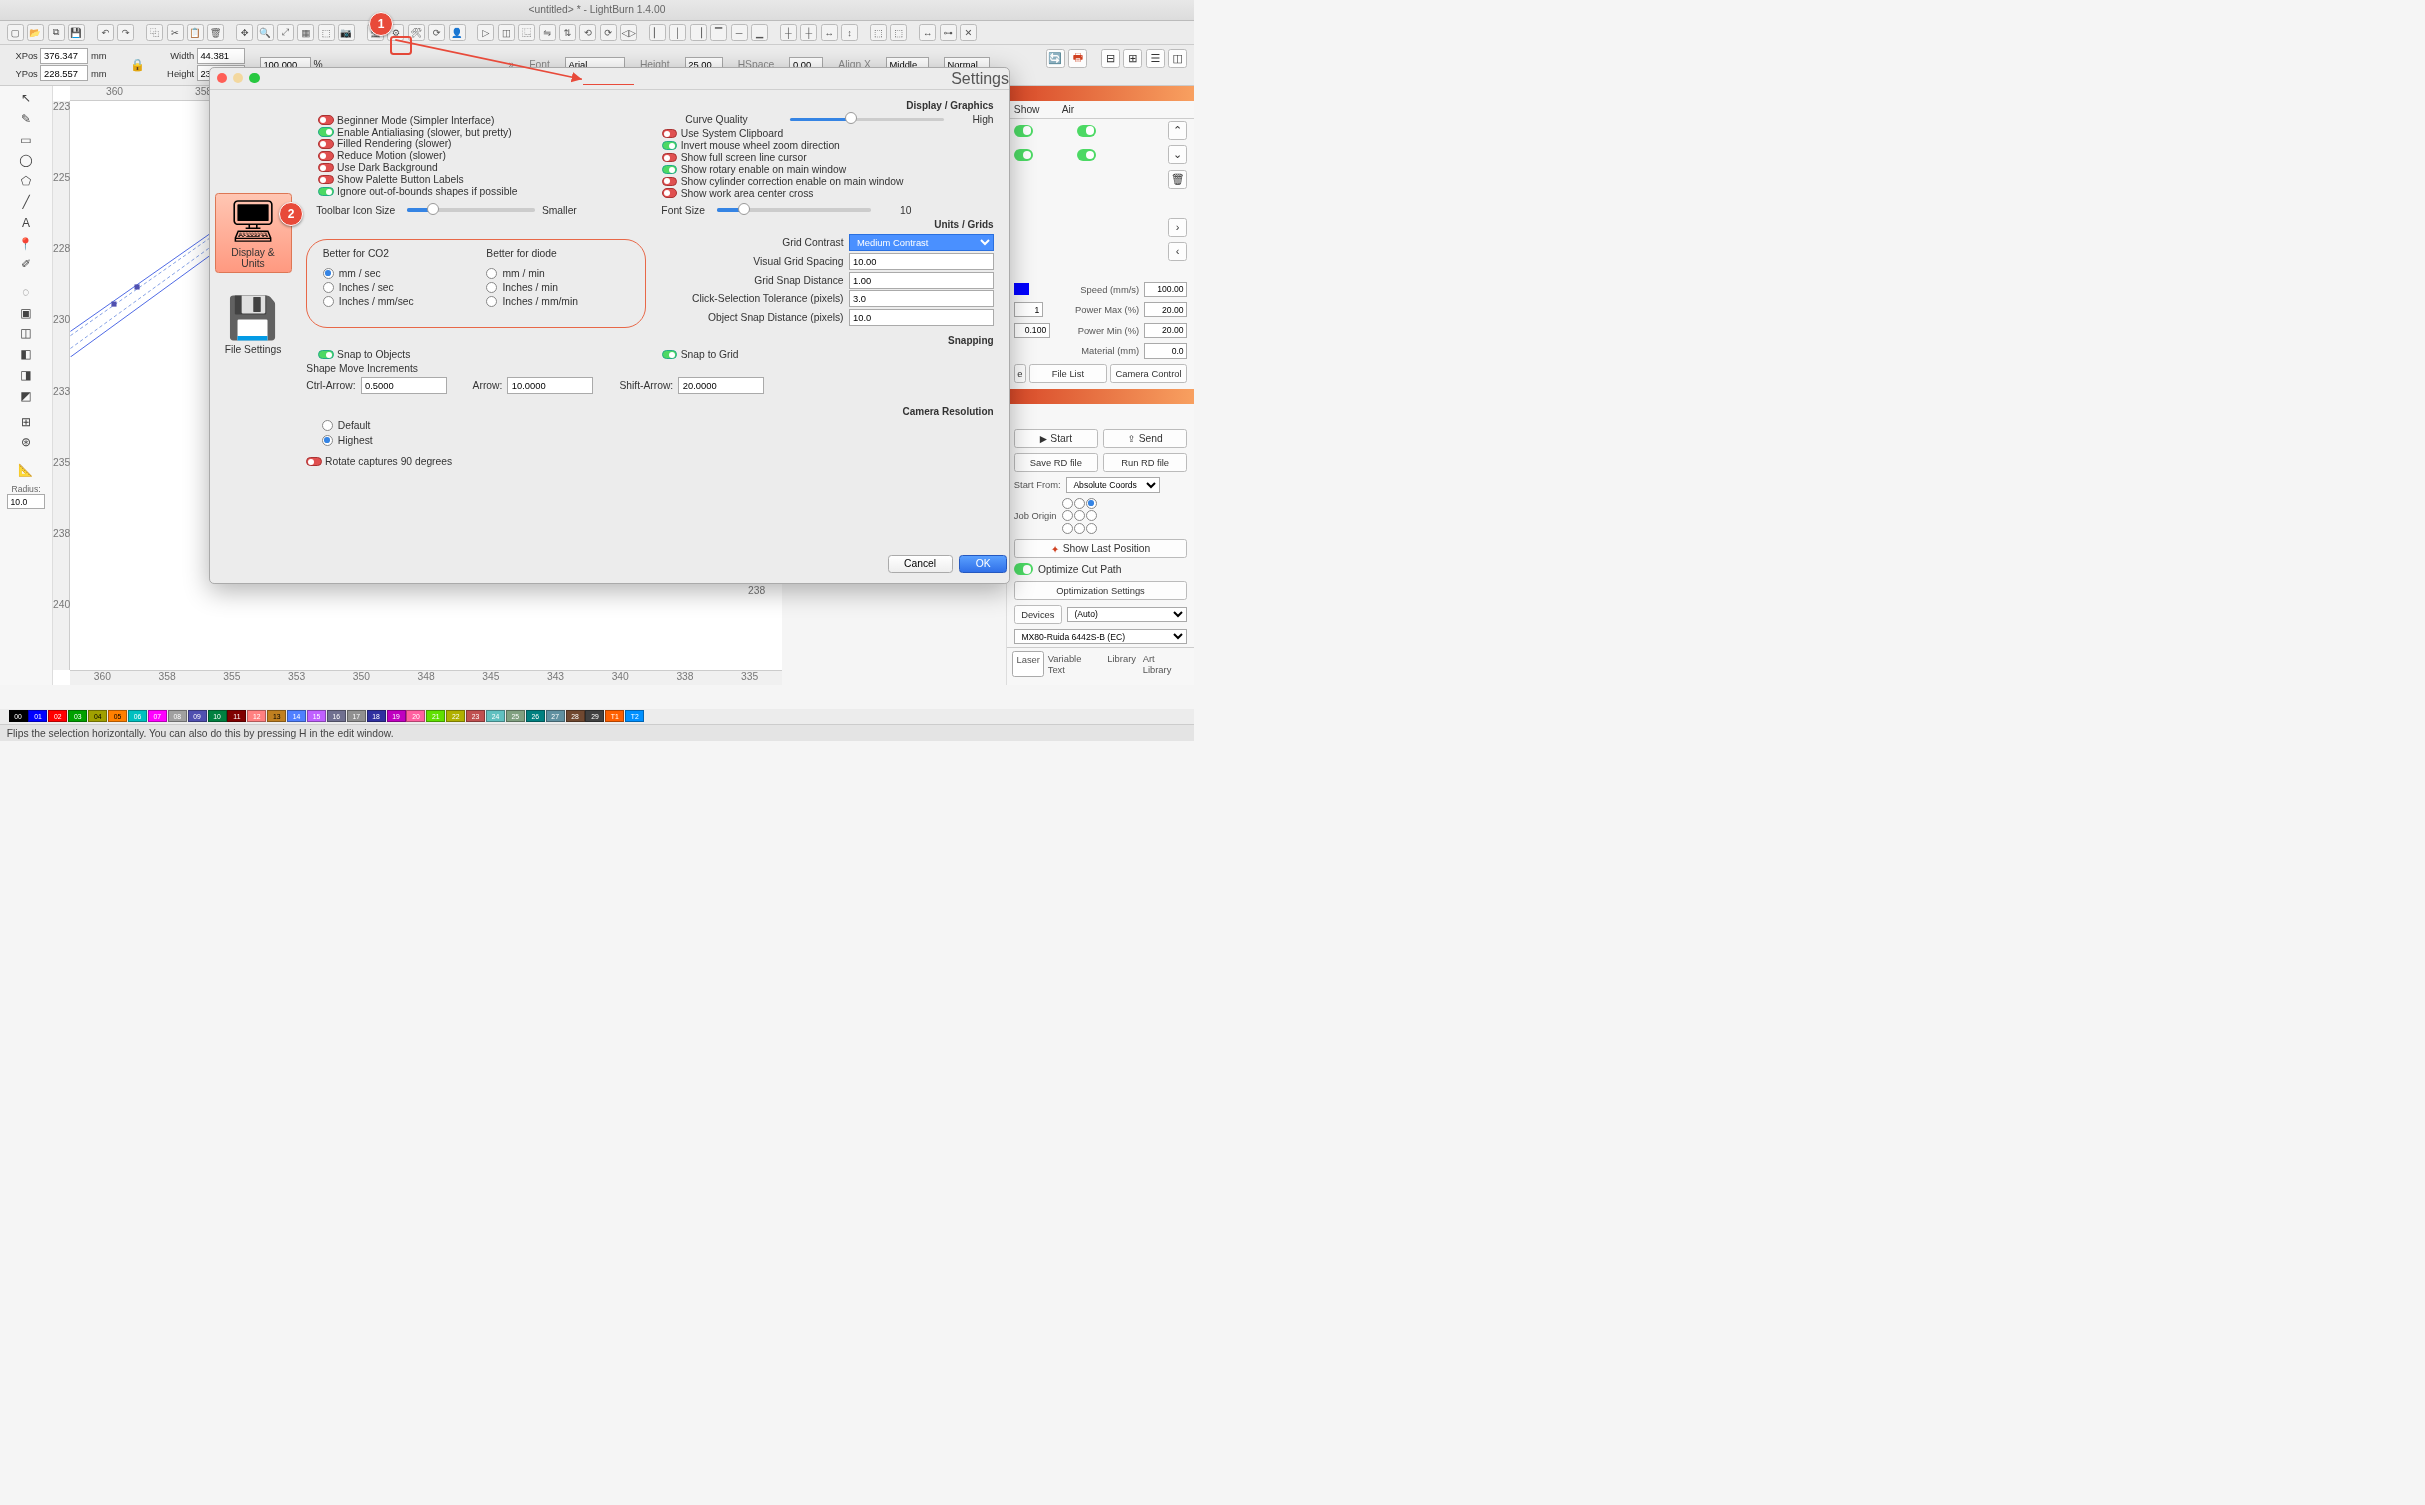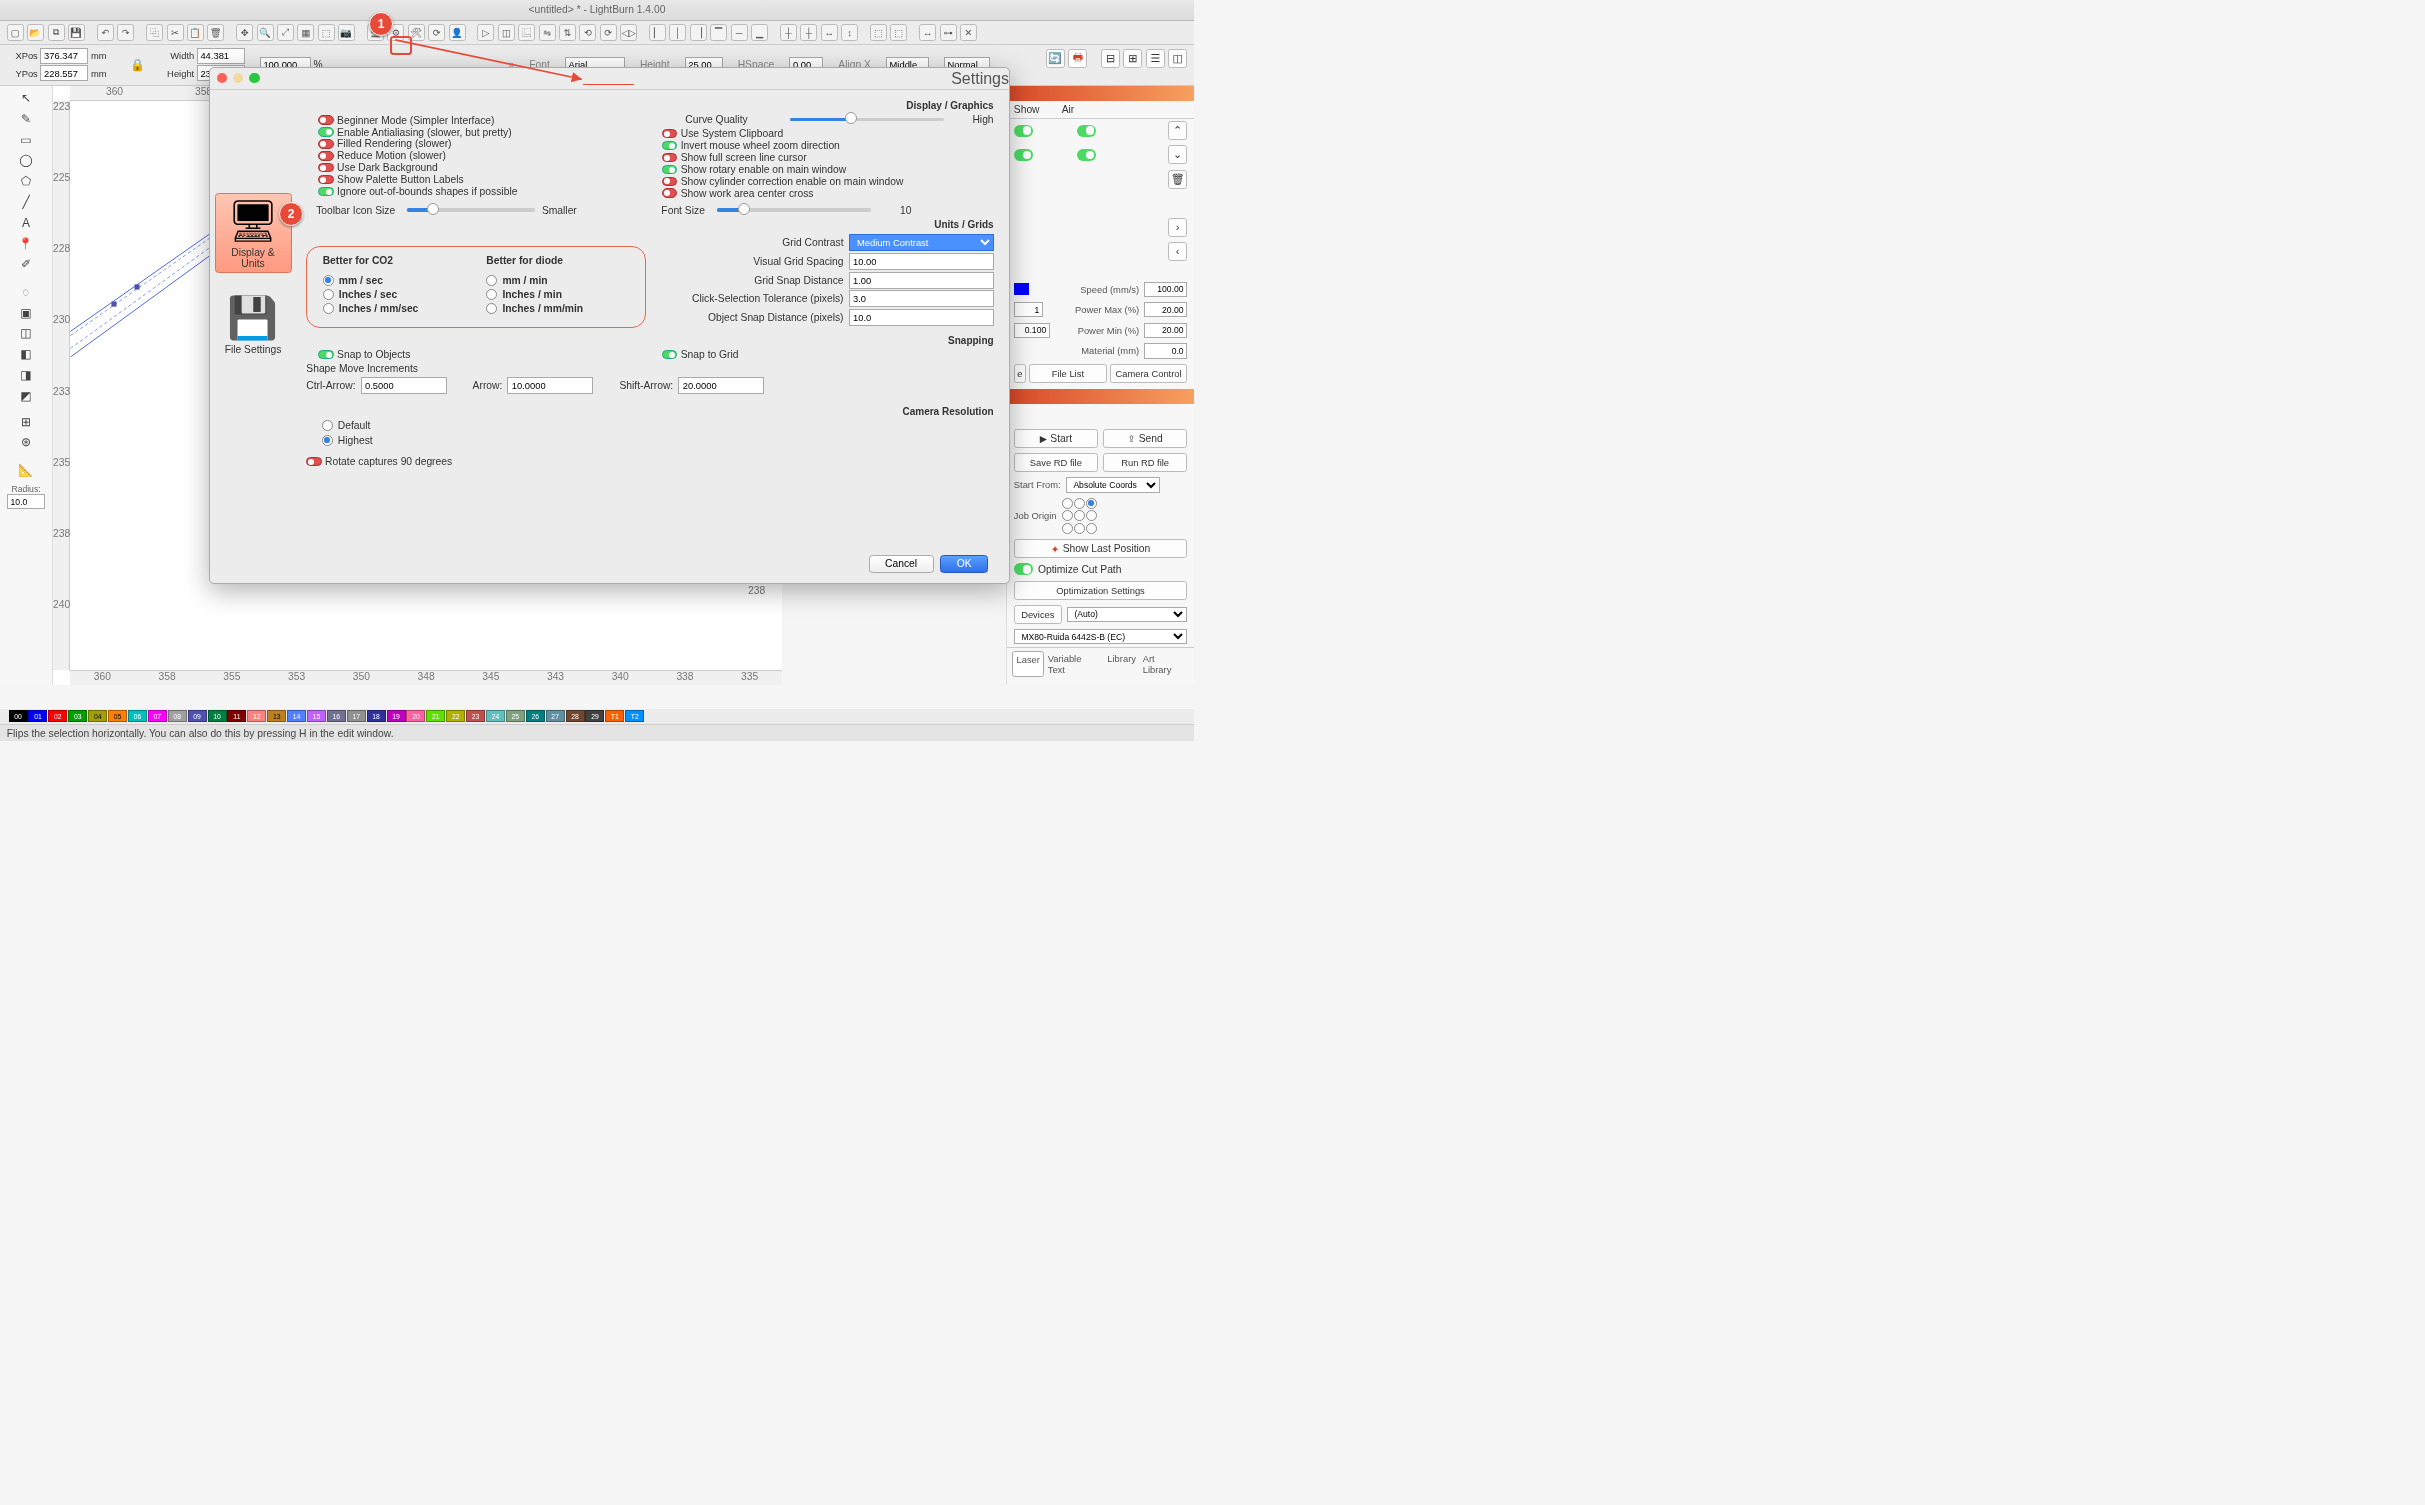--- a/index.html
+++ b/index.html
@@ -78,29 +78,29 @@
 .radiorow { display: flex; align-items: center; margin: 3.4px 0; padding-left: 15.4px; }
 
 .slider { display: inline-block; width: 154px; height: 3.4px; background: #ccc; border-radius: 1.7px; position: relative; vertical-align: middle; margin: 0 6.8px; }
 .slider .track { position: absolute; height: 100%; background: #3584e4; border-radius: 1.7px; }
 .slider .thumb { position: absolute; width: 12px; height: 12px; background: #fff; border: 0.9px solid #999; border-radius: 50%; top: -5.1px; transform: translateX(-50%); }
 
 .gridrow { display: flex; align-items: center; margin: 1.7px 0; }
 .gridrow label { flex: 1; text-align: right; padding-right: 5.1px; font-size: 10.3px; }
 .gridrow input, .gridrow select { width: 145px; height: 17px; border: 0.9px solid #aaa; font-size: 9.4px; padding: 0 3.4px; background: #fff; }
 
-.units-box { display: flex; border: 1.7px solid #e86848; border-radius: 14px; padding: 3.4px 10.3px 8.6px 0; margin: 13px 0 0 0; position: relative; font-weight: bold; }
+.units-box { display: flex; border: 1.7px solid #e86848; border-radius: 21px; padding: 3.4px 10.3px 8.6px 0; margin: 6px 0 0 0; position: relative; }
 .units-box .ucol { flex: 1; }
 .units-box .uhdr { font-size: 10.3px; padding: 5.1px 0 5.1px 15.4px; }
 
 .snaprow { display: flex; align-items: center; gap: 5.1px; }
 .snaprow label { font-size: 10.3px; }
 .snaprow .ni { width: 86px; height: 17px; border: 0.9px solid #aaa; font-size: 9.4px; padding: 0 3.4px; }
 
-.dlg-buttons { position: absolute; right: 21px; bottom: 10.3px; display: flex; gap: 6.8px; }
+.dlg-buttons { position: absolute; right: 2px; bottom: 10.3px; display: flex; gap: 6.8px; }
 .dlg-btn { padding: 2.6px 15.4px; border: 0.9px solid #aaa; border-radius: 3.4px; background: linear-gradient(#fff,#eee); font-size: 10.3px; }
 .dlg-btn.primary { background: linear-gradient(#5aa0ff,#3070e8); color: #fff; border-color: #2458c0; }
 
 
 .callout { position: absolute; z-index: 200; }
 .callout-circle { width: 24px; height: 24px; background: #e84a3a; border-radius: 50%; color: #fff; font-size: 12px; font-weight: bold; display: flex; align-items: center; justify-content: center; border: 1.7px solid #fff; box-shadow: 0 0.9px 2.6px rgba(0,0,0,0.4); }
 .callout-rect { border: 2.6px solid #e84a3a; border-radius: 3.4px; position: absolute; }
 
 
 .rp-gradient { height: 15.4px; background: linear-gradient(90deg, #d84828, #f8a060); }

